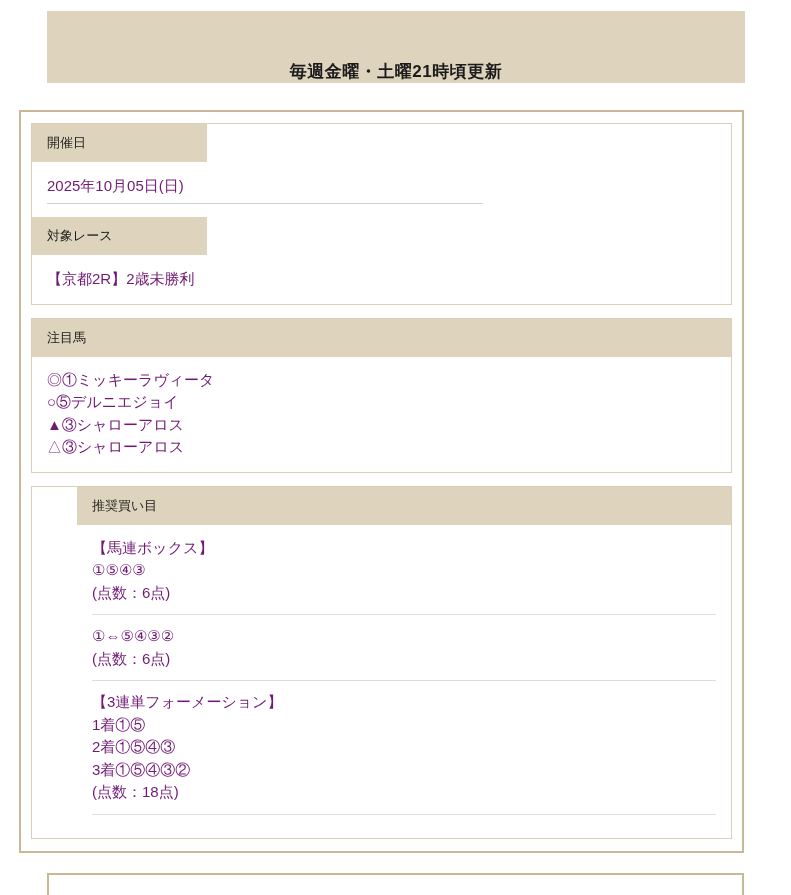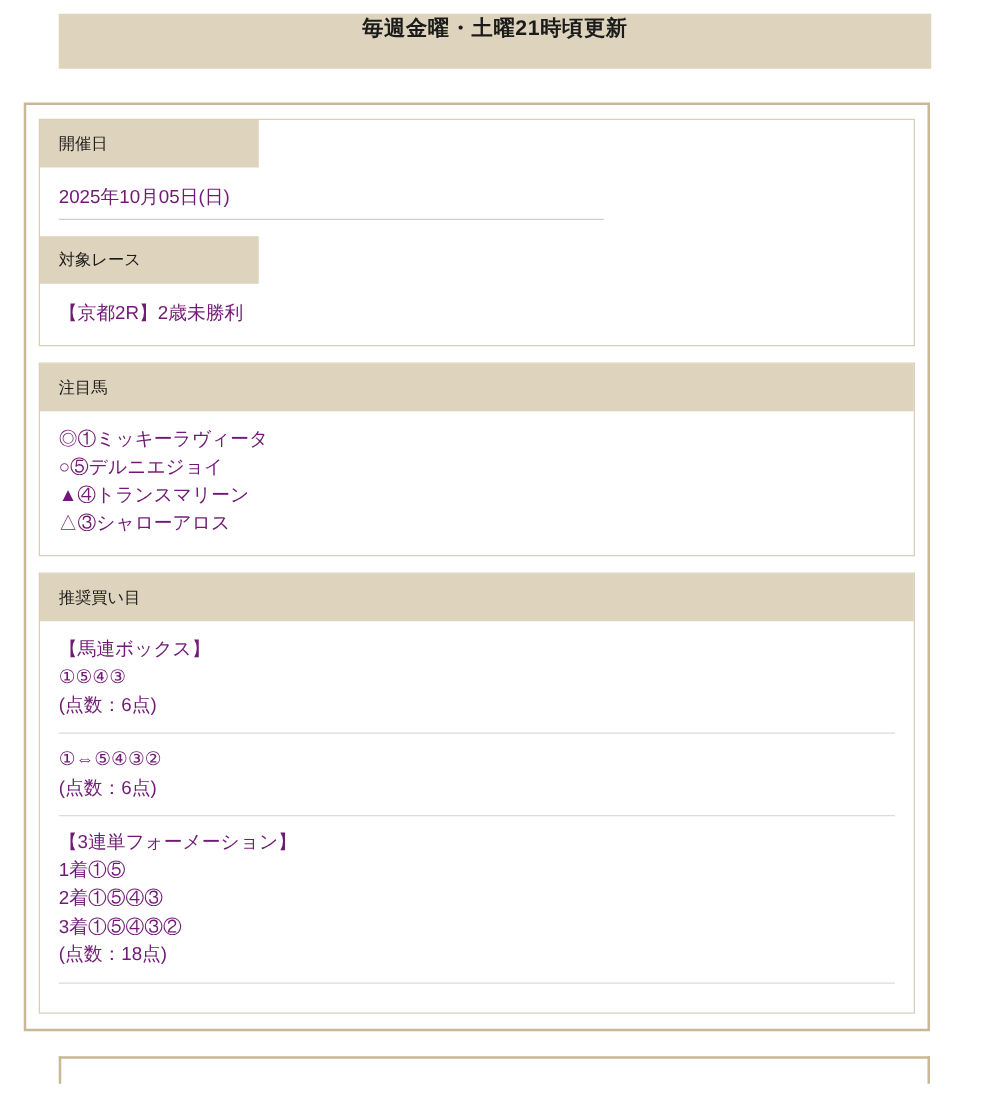--- a/index.html
+++ b/index.html
@@ -16,24 +16,24 @@
   }
   .page {
     position: relative;
     width: 791px;
     height: 895px;
   }
 
   
   .banner {
     margin: 11px 46px 0 47px;
-    height: 44px;
+    height: 72px;
     background: #ded3bc;
     display: flex;
-    align-items: flex-start;
+    align-items: flex-end;
     justify-content: center;
   }
   .banner-title {
     font-size: 17px;
     font-weight: bold;
     color: #1b1b1b;
     letter-spacing: 0.5px;
   }
 
   
@@ -44,21 +44,21 @@
     padding: 11px 10px 12px 10px;
     box-sizing: border-box;
   }
 
   
   .section {
     border: 1px solid #d9cfb9;
     background: #ffffff;
     margin-bottom: 13px;
   }
-  .section:last-child { margin-bottom: 0; }
+  .section:last-child { margin-bottom: 0; padding-left: 45px; }
 
   .sec-head {
     background: #ded3bc;
     height: 38px;
     display: flex;
     align-items: center;
     padding-left: 15px;
     box-sizing: border-box;
     font-size: 13px;
     color: #1b1b1b;
@@ -129,21 +129,21 @@
       </div>
     </div>
 
     <div class="section">
       <div class="sec-head">
         <span>注目馬</span>
       </div>
       <div class="sec-body horse-list">
         <div class="row">◎①ミッキーラヴィータ</div>
         <div class="row">○⑤デルニエジョイ</div>
-        <div class="row">▲④トランスマリーン</div>
+        <div class="row">▲③シャローアロス</div>
         <div class="row">△③シャローアロス</div>
       </div>
     </div>
 
     <div class="section">
       <div class="sec-head">
         <span>推奨買い目</span>
       </div>
       <div class="sec-body">
 

